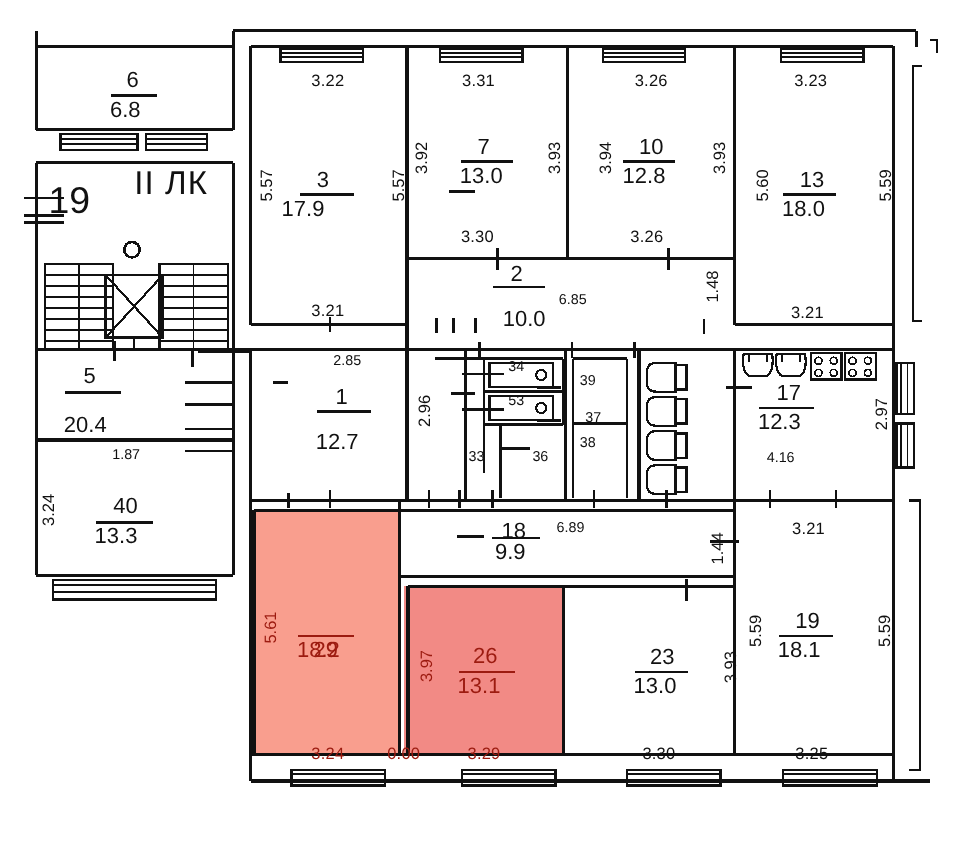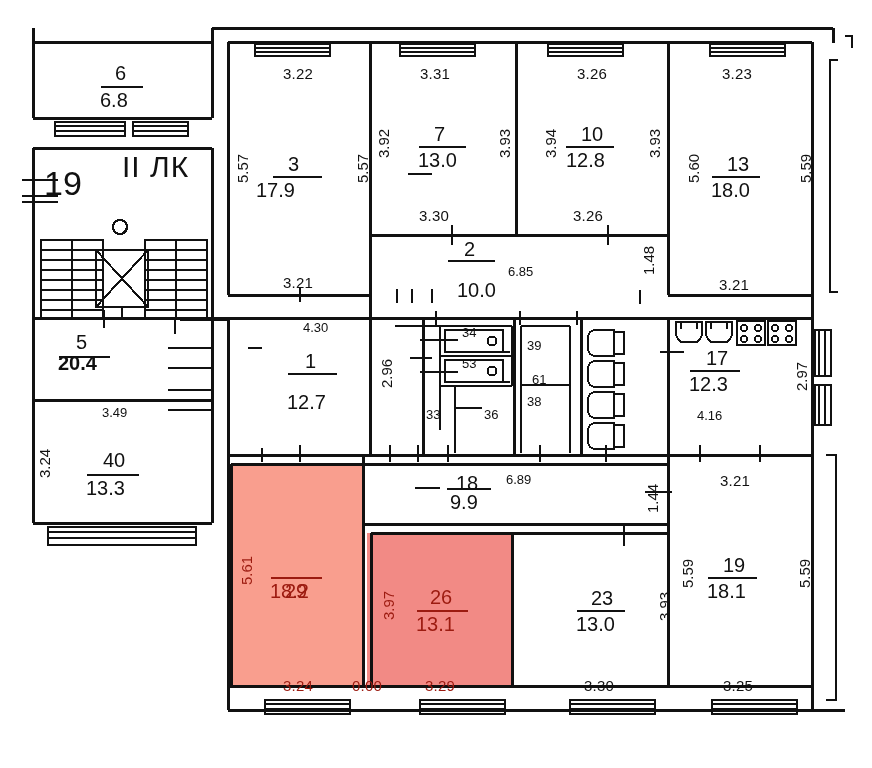--- a/index.html
+++ b/index.html
@@ -343,37 +343,37 @@
   <div class="lbl dimv" style="left:679px;top:160px;transform:rotate(-90deg);">5.60</div>
   <div class="lbl dimv" style="left:791px;top:160px;transform:rotate(-90deg);">5.59</div>
   <div class="lbl dim" style="left:719px;top:276px;">3.21</div>
 
   <div class="lbl rnum" style="left:464px;top:238px;">2</div>
   <div class="lbl rarea" style="left:457px;top:263px;margin-top:16px;">10.0</div>
   <div class="lbl small" style="left:508px;top:264px;">6.85</div>
   <div class="lbl dimv" style="left:634px;top:252px;transform:rotate(-90deg);">1.48</div>
 
   <div class="lbl rnum" style="left:76px;top:331px;">5</div>
-  <div class="lbl rarea" style="left:58px;top:352px;font-weight:bold;">20.4</div>
+  <div class="lbl rarea" style="left:58px;top:376px;">20.4</div>
 
   <div class="lbl rnum" style="left:103px;top:449px;">40</div>
   <div class="lbl rarea" style="left:86px;top:477px;">13.3</div>
-  <div class="lbl small" style="left:102px;top:405px;">3.49</div>
+  <div class="lbl small" style="left:102px;top:405px;">1.87</div>
   <div class="lbl dimv" style="left:30px;top:455px;transform:rotate(-90deg);">3.24</div>
 
   <div class="lbl rnum" style="left:305px;top:350px;">1</div>
   <div class="lbl rarea" style="left:287px;top:376px;margin-top:15px;">12.7</div>
-  <div class="lbl small" style="left:303px;top:320px;">4.30</div>
+  <div class="lbl small" style="left:303px;top:320px;">2.85</div>
   <div class="lbl dimv" style="left:372px;top:365px;transform:rotate(-90deg);">2.96</div>
 
   <div class="lbl small" style="left:426px;top:407px;">33</div>
   <div class="lbl small" style="left:462px;top:325px;">34</div>
   <div class="lbl small" style="left:462px;top:356px;">53</div>
   <div class="lbl small" style="left:484px;top:407px;">36</div>
-  <div class="lbl small" style="left:532px;top:372px;">61</div>
+  <div class="lbl small" style="left:532px;top:372px;">37</div>
   <div class="lbl small" style="left:527px;top:394px;">38</div>
   <div class="lbl small" style="left:527px;top:338px;">39</div>
 
   <div class="lbl rnum" style="left:706px;top:347px;">17</div>
   <div class="lbl rarea" style="left:689px;top:373px;">12.3</div>
   <div class="lbl small" style="left:697px;top:408px;">4.16</div>
   <div class="lbl dimv" style="left:787px;top:368px;transform:rotate(-90deg);">2.97</div>
 
   <div class="lbl rnum" style="left:456px;top:472px;">18</div>
   <div class="lbl rarea" style="left:450px;top:491px;">9.9</div>

